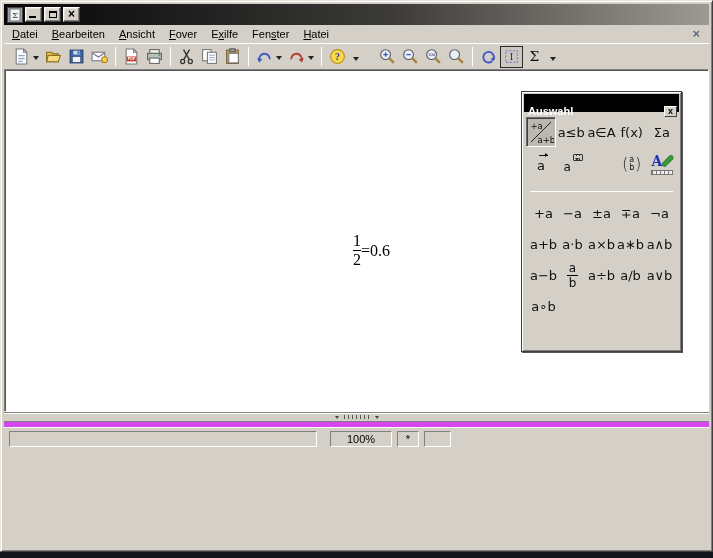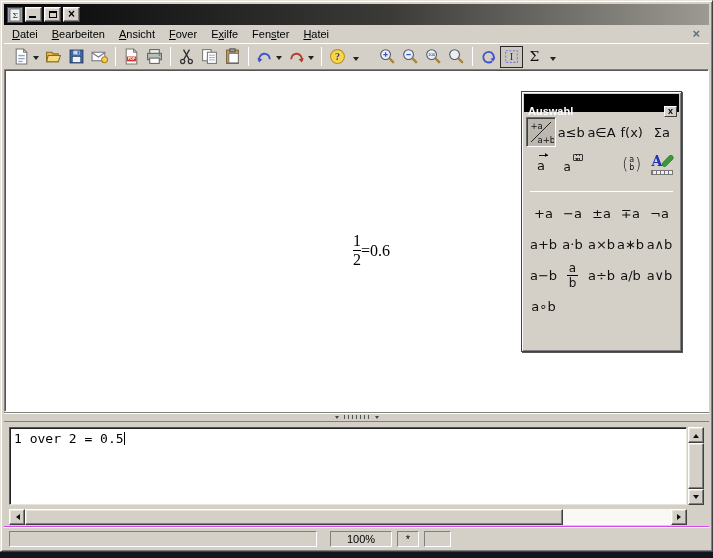--- a/index.html
+++ b/index.html
@@ -119,21 +119,21 @@
   .sb-thumb.v { flex:1; }
   .sb-thumb.h { width:538px; flex:0 0 538px; }
   .sb-track-rest { flex:1; }
   .arr { width:0; height:0; border:3px solid transparent; }
   .arr.up { border-bottom:4px solid #111; margin-top:-2px; }
   .arr.down { border-top:4px solid #111; margin-bottom:-2px; }
   .arr.left { border-right:4px solid #111; margin-left:-2px; }
   .arr.right { border-left:4px solid #111; margin-right:-2px; }
 
   
-  .statusbar { height:22px; border-top:1px solid #d946ef; box-shadow: inset 0 1px 0 #fff;
+  .statusbar { height:22px; border-top:5px solid #d946ef; box-shadow: inset 0 1px 0 #fff;
     display:flex; align-items:center; padding:12px 5px; gap:5px; font-size:11px; }
   .sp { height:16px; border:1px solid; border-color:#808080 #fff #fff #808080;
     display:flex; align-items:center; justify-content:center; color:#000; }
   .sp-main { width:308px; margin-right:8px; }
   .sp-zoom { width:62px; }
   .sp-mod { width:22px; }
   .sp-extra { width:27px; }
 </style>
 </head>
 <body>
@@ -446,44 +446,20 @@
   </div>
 
   <div class="splitter">
     <span class="split-handle">
       <span class="split-tri"></span>
       <span class="split-dots"></span>
       <span class="split-tri"></span>
     </span>
   </div>
 
-  <div class="command">
-    <div class="cmd-field">
-      <div class="cmd-text"><span>1 over 2 = 0.5</span><span class="caret"></span></div>
-    </div>
-    <div class="cmd-vscroll">
-      <div class="sb-btn">
-          <span class="arr up"></span>
-        </div>
-      <div class="sb-thumb v"></div>
-      <div class="sb-btn">
-          <span class="arr down"></span>
-        </div>
-    </div>
-    <div class="cmd-hscroll">
-      <div class="sb-btn">
-          <span class="arr left"></span>
-        </div>
-      <div class="sb-thumb h"></div>
-      <div class="sb-track-rest"></div>
-      <div class="sb-btn">
-          <span class="arr right"></span>
-        </div>
-    </div>
-  </div>
 
   <div class="statusbar">
     <span class="sp sp-main"></span>
     <span class="sp sp-zoom">100%</span>
     <span class="sp sp-mod">*</span>
     <span class="sp sp-extra"></span>
   </div>
 
 </div>
 <div class="bottom-strip"></div>

